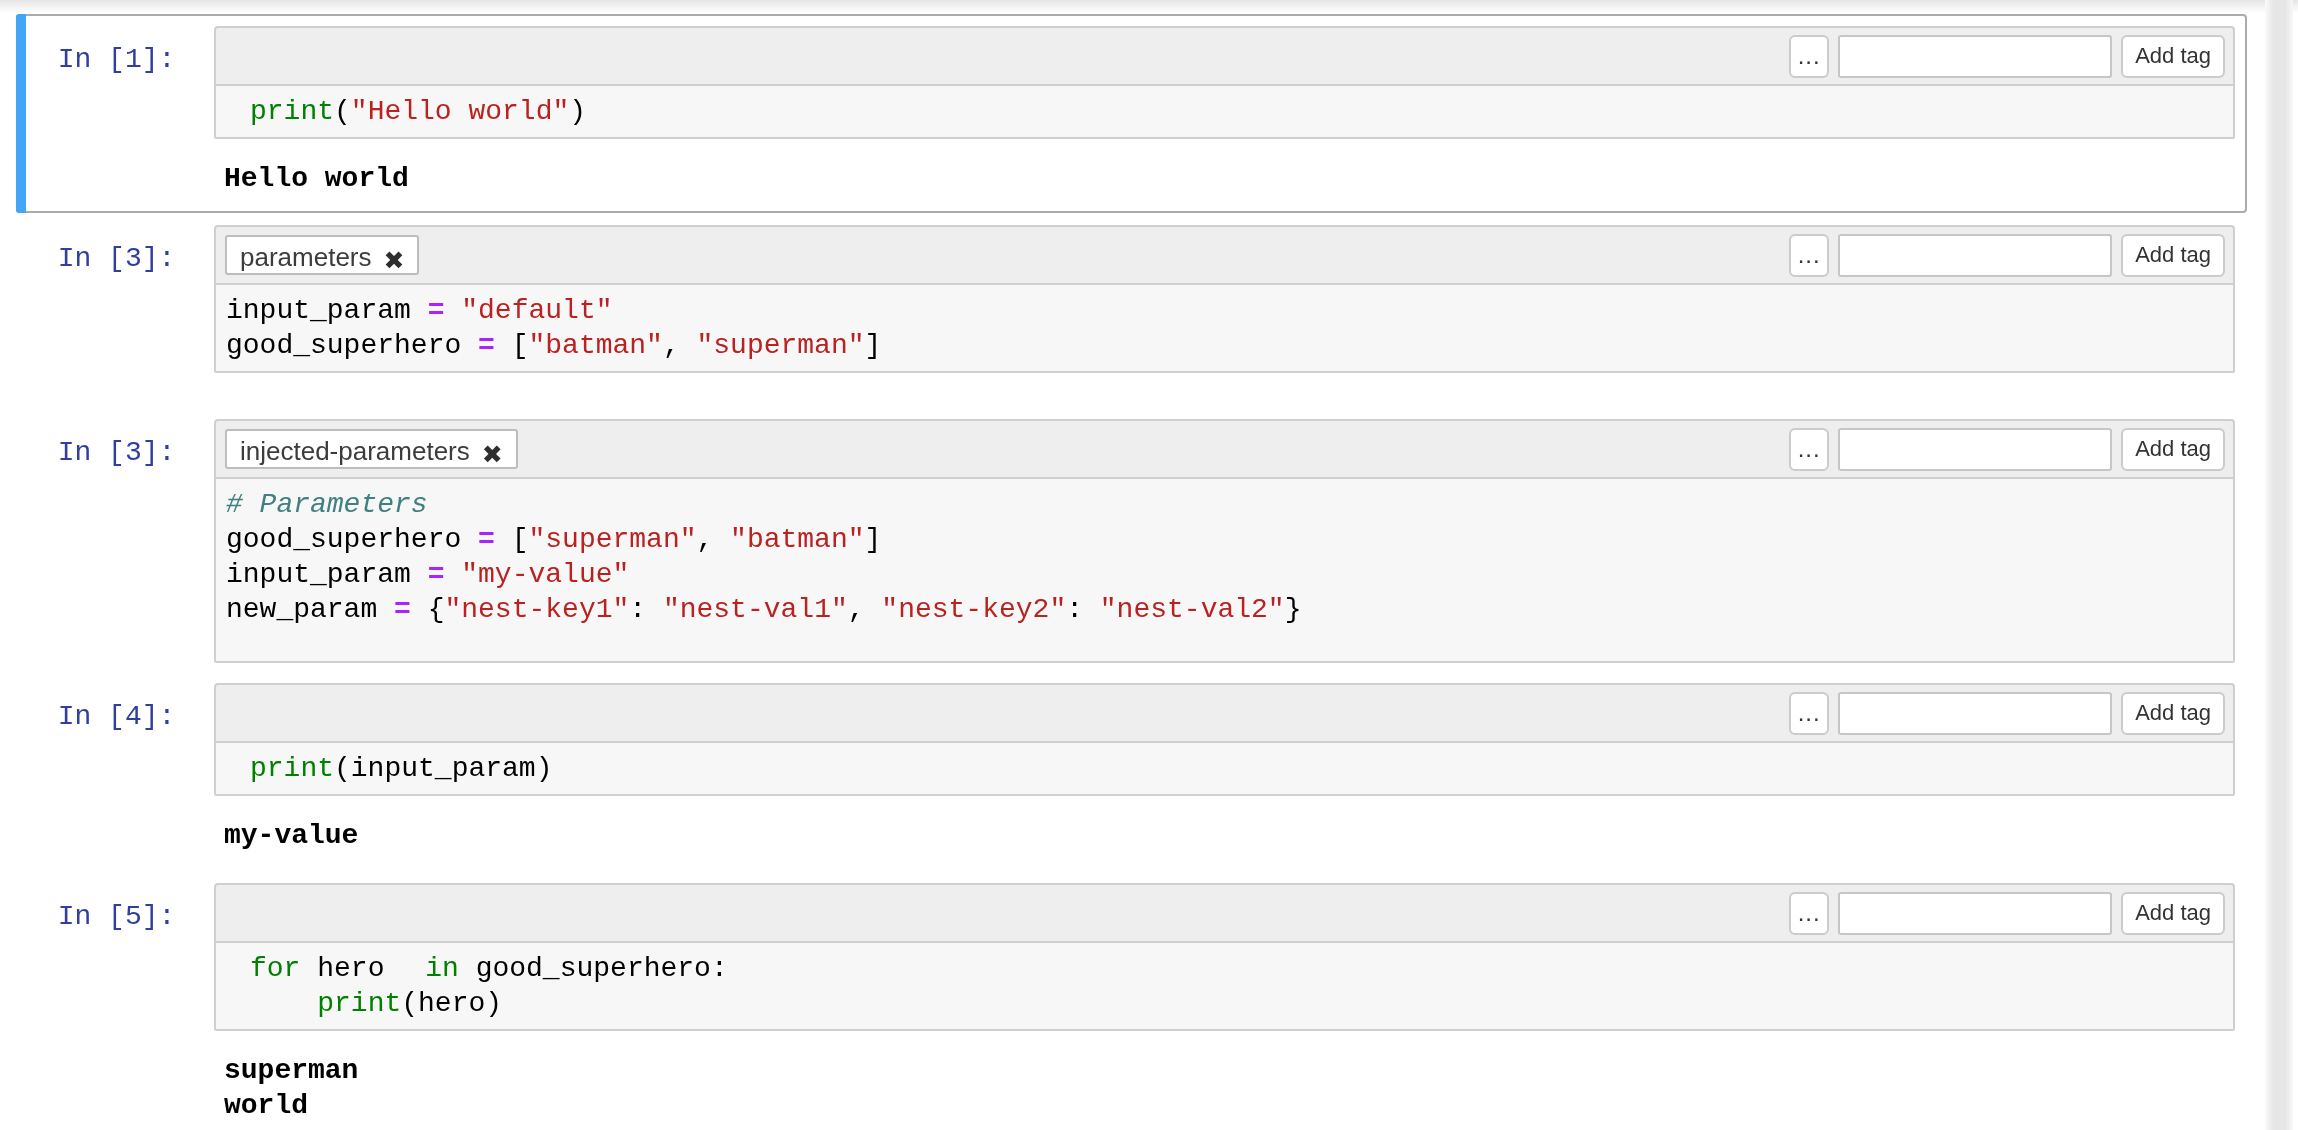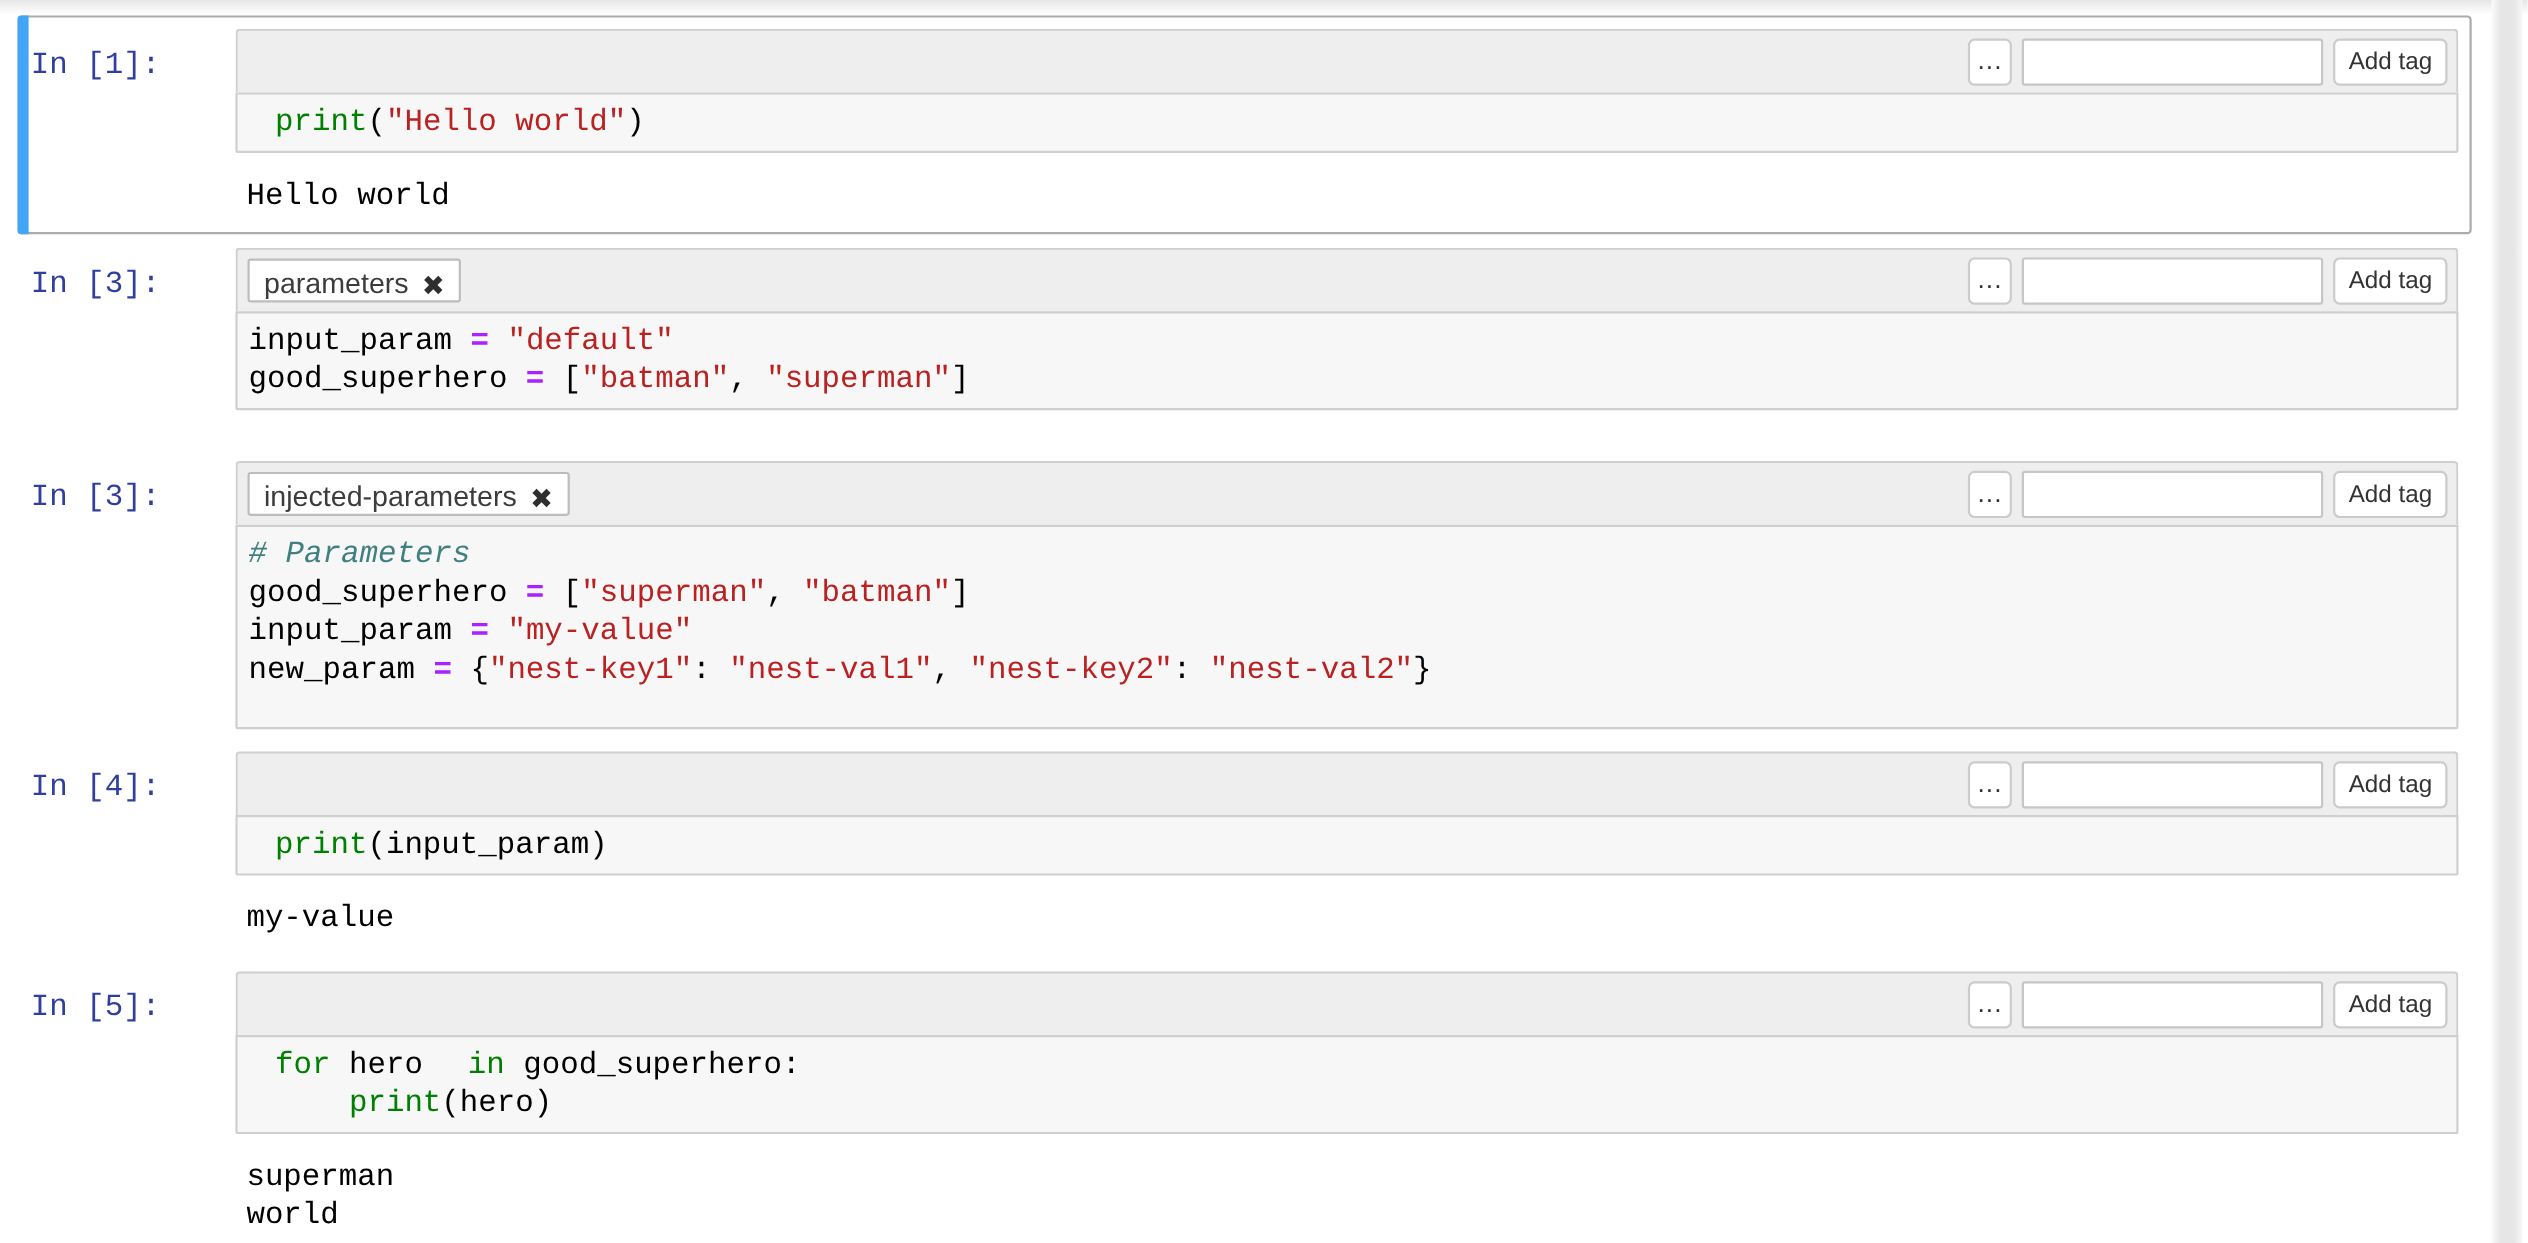--- a/index.html
+++ b/index.html
@@ -22,21 +22,21 @@
     position:absolute;left:16px;width:2231px;box-sizing:border-box;
     border:2px solid transparent;border-radius:4px;padding:10px;
   }
   .cell.selected{border-color:var(--selected-border,#ababab);}
   .cell.selected::before{
     content:"";position:absolute;left:-2px;top:-2px;bottom:-2px;width:10px;
     background:var(--selection-bar,#42A5F5);border-radius:3px 0 0 3px;
   }
   .input-row{display:flex;align-items:stretch;}
   .prompt{
-    flex:none;width:186px;box-sizing:border-box;text-align:left;
+    flex:none;width:186px;box-sizing:border-box;text-align:center;
     padding:16px 9px 0 0;
     font-family:"Liberation Mono","DejaVu Sans Mono",monospace;
     font-size:28px;line-height:35px;color:var(--prompt,#303F9F);
     white-space:pre;
   }
   .inner-cell{flex:1;min-width:0;}
   
   .celltoolbar{
     height:58px;box-sizing:border-box;
     background:var(--toolbar-bg,#eeeeee);
@@ -80,21 +80,21 @@
   .tok-kw{color:var(--keyword,#008000);font-weight:normal;margin-left:24px;}
   .tok-st{color:var(--string,#BA2121);}
   .tok-op{color:var(--operator,#AA22FF);font-weight:bold;}
   .tok-cm{color:var(--comment,#408080);font-style:italic;}
   
   .output-row{display:flex;margin-top:22px;}
   .out-prompt{flex:none;width:186px;}
   .out-content{
     padding-left:10px;
     font-family:"Liberation Mono","DejaVu Sans Mono",monospace;
-    font-size:28px;line-height:35px;color:#000;
+    font-size:28px;line-height:35px;color:#000;font-weight:bold;
   }
   .output-line{white-space:pre;}
 </style>
 </head>
 <body style="--selected-border: #ababab; --selection-bar: #42A5F5; --prompt: #303F9F; --toolbar-bg: #eeeeee; --toolbar-border: #cfcfcf; --input-bg: #f7f7f7; --input-border: #cfcfcf; --keyword: #008000; --string: #BA2121; --operator: #AA22FF; --comment: #408080;">
 
 <div id="top-shade"></div>
 <div id="cells">
   <div class="cell selected" style="top:14px;height:199px;">
     <div class="input-row">

